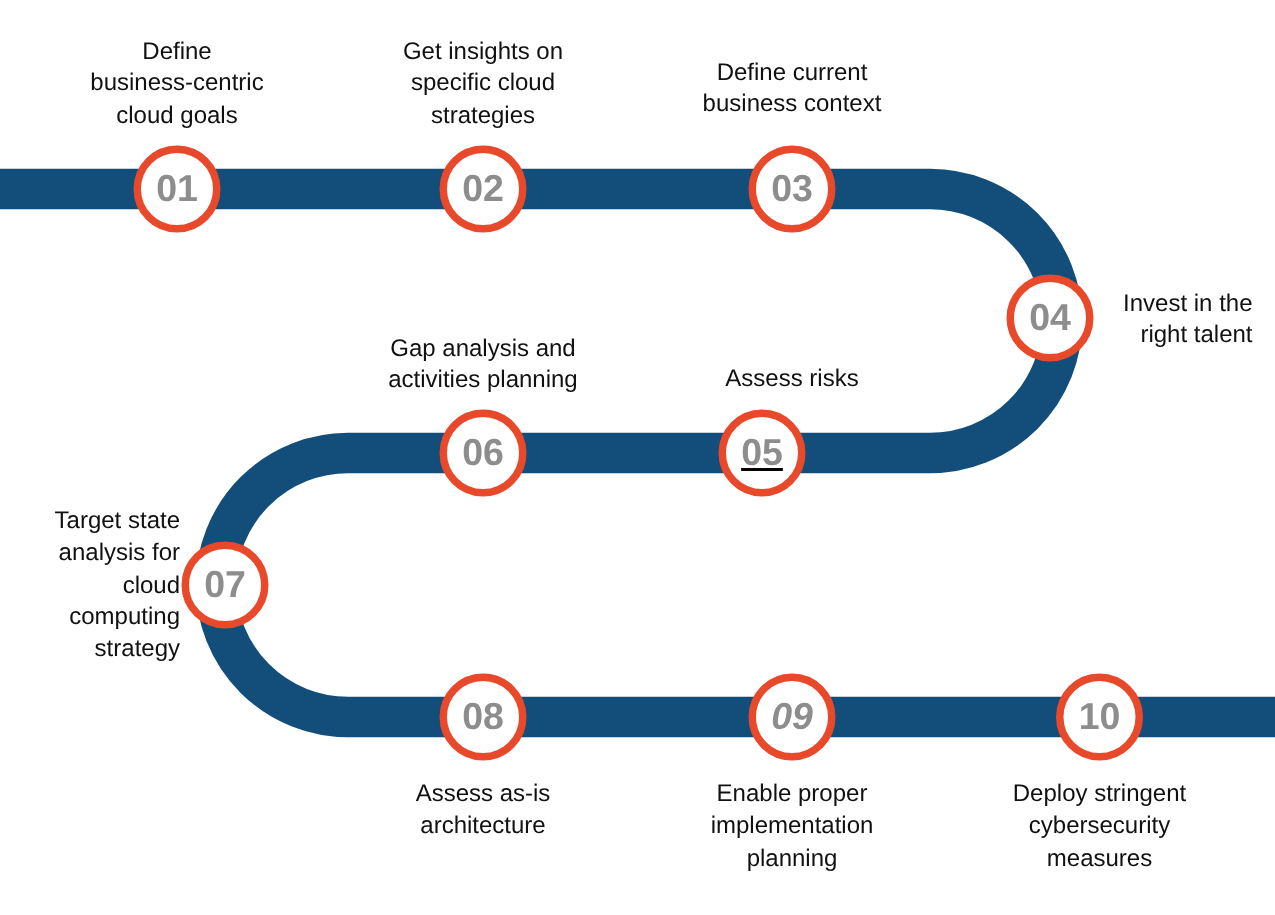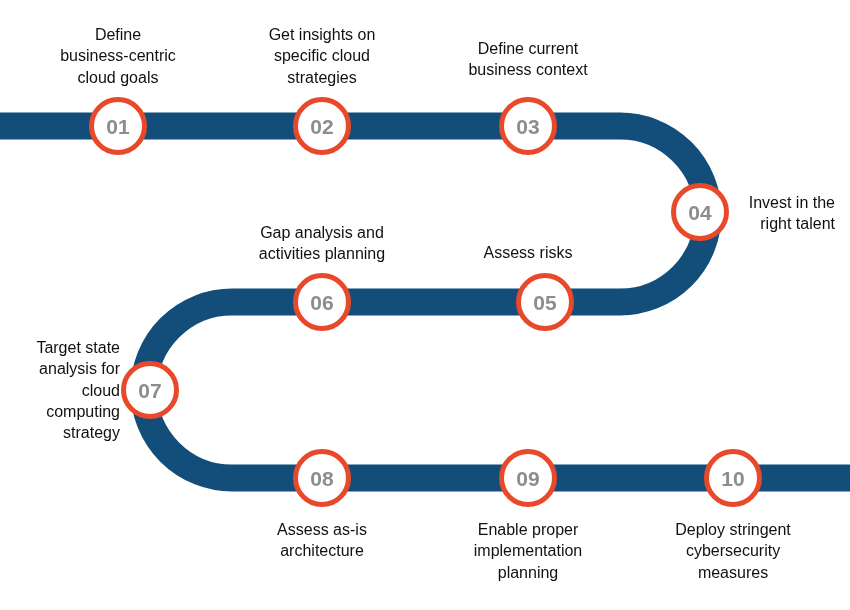--- a/index.html
+++ b/index.html
@@ -31,21 +31,21 @@
     border-radius: 50%;
     background: #ffffff;
     border: 5px solid #e8492b;
     box-sizing: border-box;
     display: flex;
     align-items: center;
     justify-content: center;
     z-index: 5;
   }
   .step-number {
-    font-size: 21px;
+    font-size: 25px;
     font-weight: bold;
     color: #8d8d8d;
     letter-spacing: 0px;
     line-height: 1;
     user-select: none;
   }
   .step-label {
     position: absolute;
     font-size: 16px;
     font-weight: normal;
@@ -95,21 +95,21 @@
     <span class="step-number">04</span>
   </div>
   <div class="step-label label-right" style="left:700px; top:192px; width:135px;text-align:right;">
     <div>Invest in the</div>
     <div>right talent</div>
   </div>
 
   <div class="step-label label-center" style="left:448px; top:242px; width:160px;">
     <div>Assess risks</div>
   </div>
-  <div class="step-node" style="left:516px; top:273px;">
+  <div class="step-node" style="left:479px; top:273px;text-decoration:underline;">
     <span class="step-number">05</span>
   </div>
 
   <div class="step-label label-center" style="left:227px; top:222px; width:190px;">
     <div>Gap analysis and</div>
     <div>activities planning</div>
   </div>
   <div class="step-node" style="left:293px; top:273px;text-align:center;">
     <span class="step-number">06</span>
   </div>
@@ -126,21 +126,21 @@
   </div>
 
   <div class="step-node" style="left:293px; top:449px;align-items:center;">
     <span class="step-number">08</span>
   </div>
   <div class="step-label label-center" style="left:242px; top:519px; width:160px;">
     <div>Assess as-is</div>
     <div>architecture</div>
   </div>
 
-  <div class="step-node" style="left:499px; top:449px;">
+  <div class="step-node" style="left:499px; top:449px;font-style:italic;">
     <span class="step-number">09</span>
   </div>
   <div class="step-label label-center" style="left:448px; top:519px; width:160px;">
     <div>Enable proper</div>
     <div>implementation</div>
     <div>planning</div>
   </div>
 
   <div class="step-node" style="left:704px; top:449px;">
     <span class="step-number">10</span>

